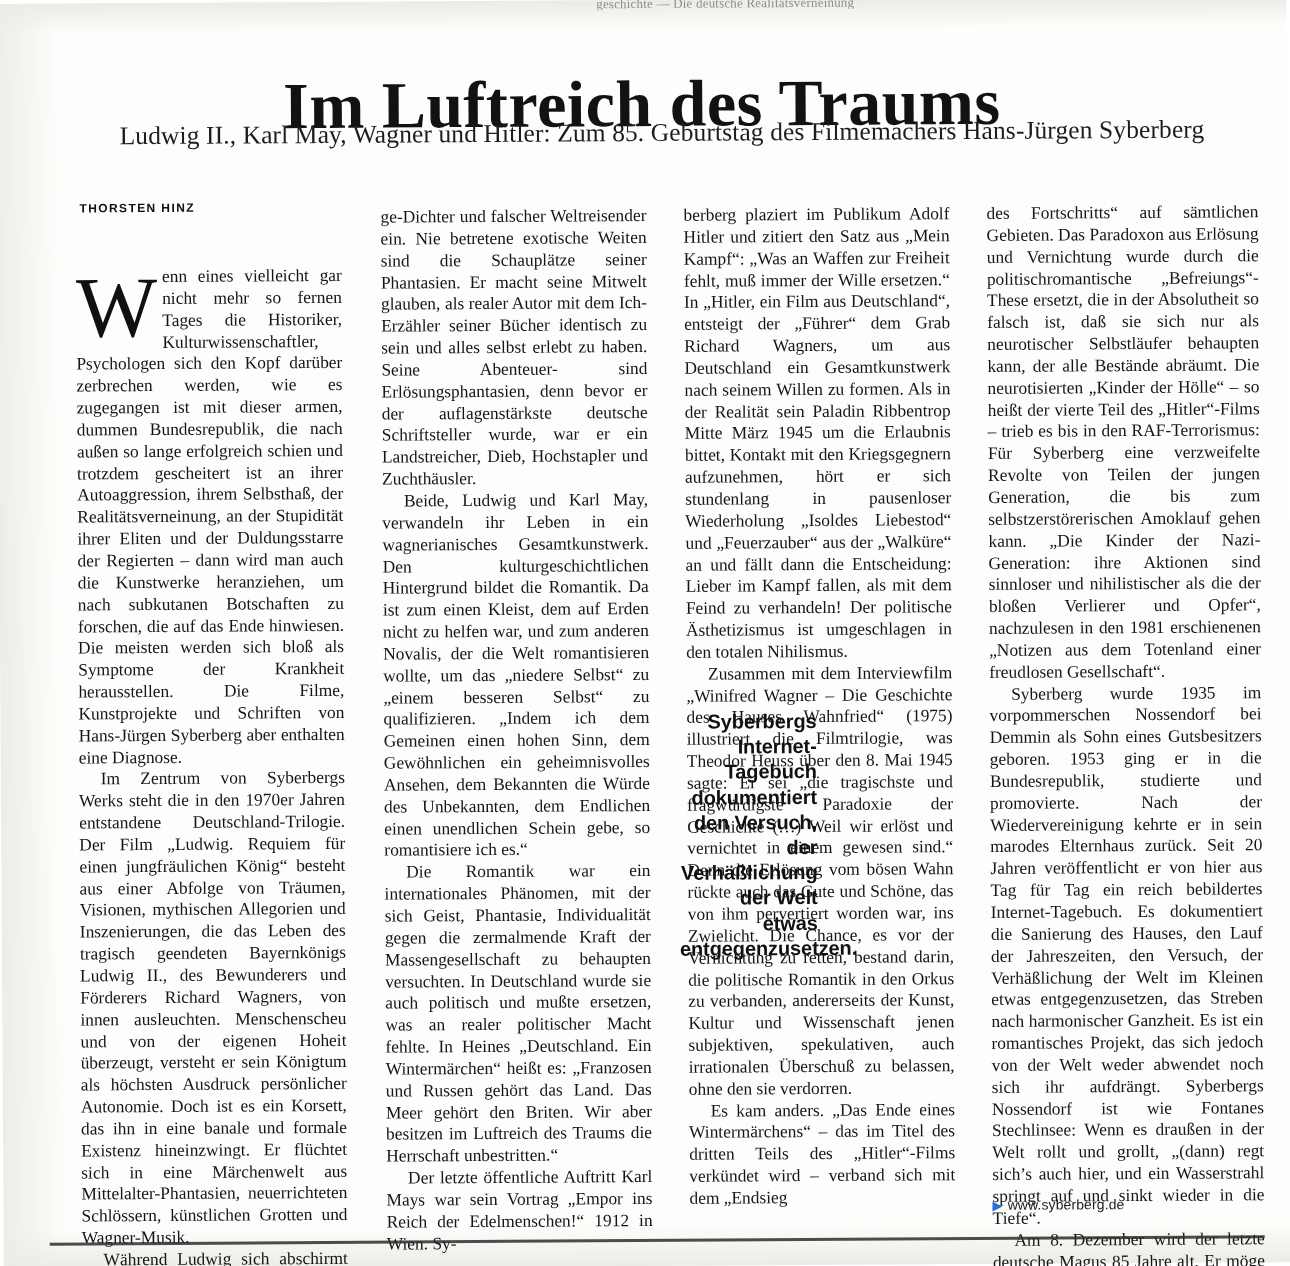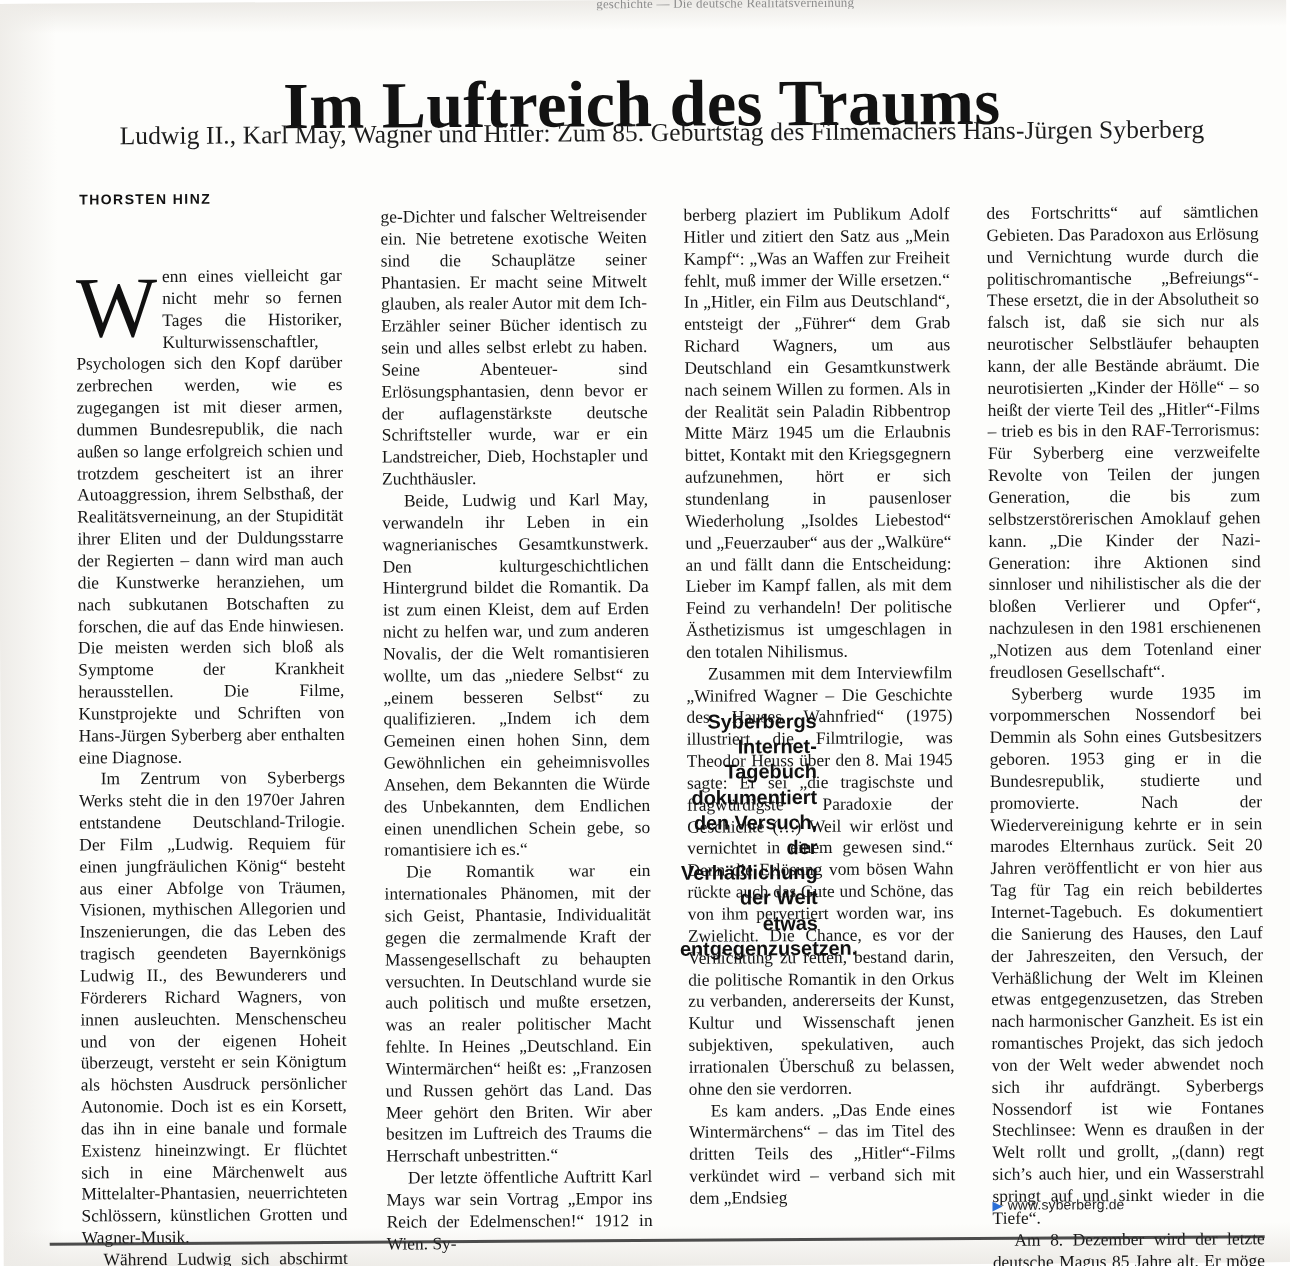--- a/index.html
+++ b/index.html
@@ -60,24 +60,24 @@
     width: 1210px;
     text-align: center;
     font-family: "Liberation Serif", serif;
     font-size: 25.5px;
     color: #1d1d1d;
     letter-spacing: 0.1px;
   }
 
   .byline {
     position: absolute;
-    top: 188px;
+    top: 198px;
     left: 82px;
     font-family: "Liberation Sans", sans-serif;
-    font-size: 14px;
+    font-size: 12px;
     font-weight: bold;
     letter-spacing: 1.4px;
     color: #111;
     text-align: center;
   }
 
   .columns {
     position: absolute;
     top: 205px;
     left: 78px;

